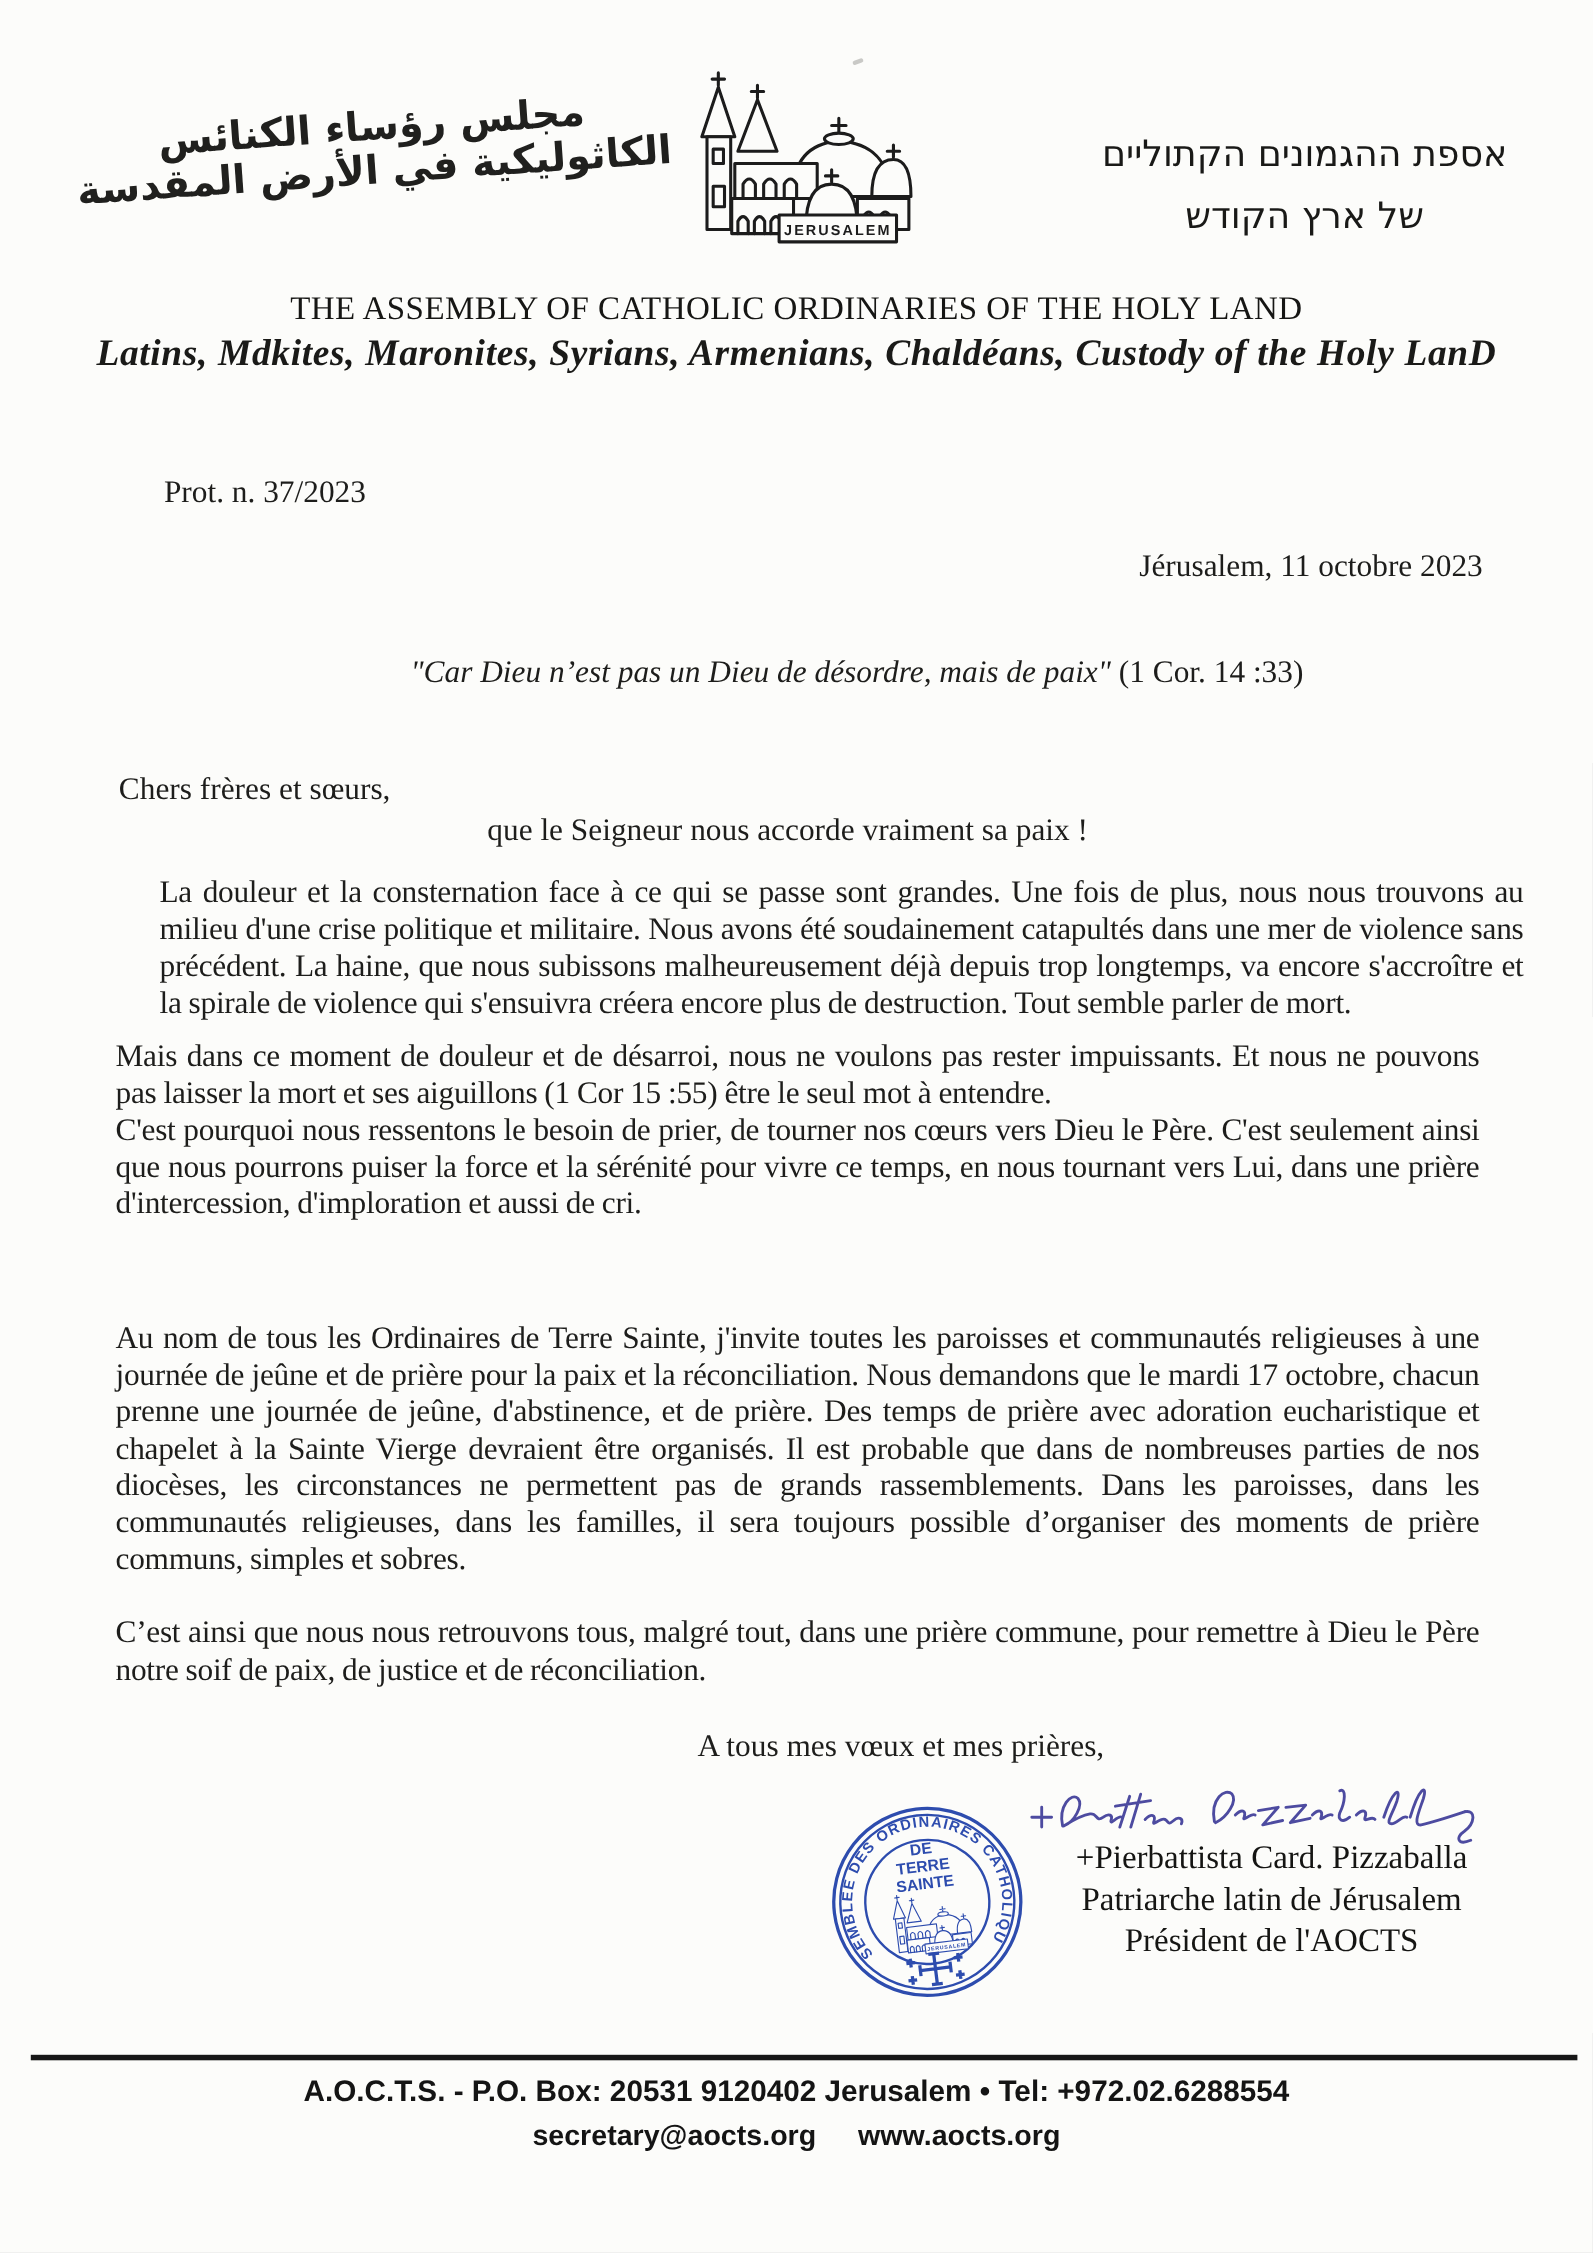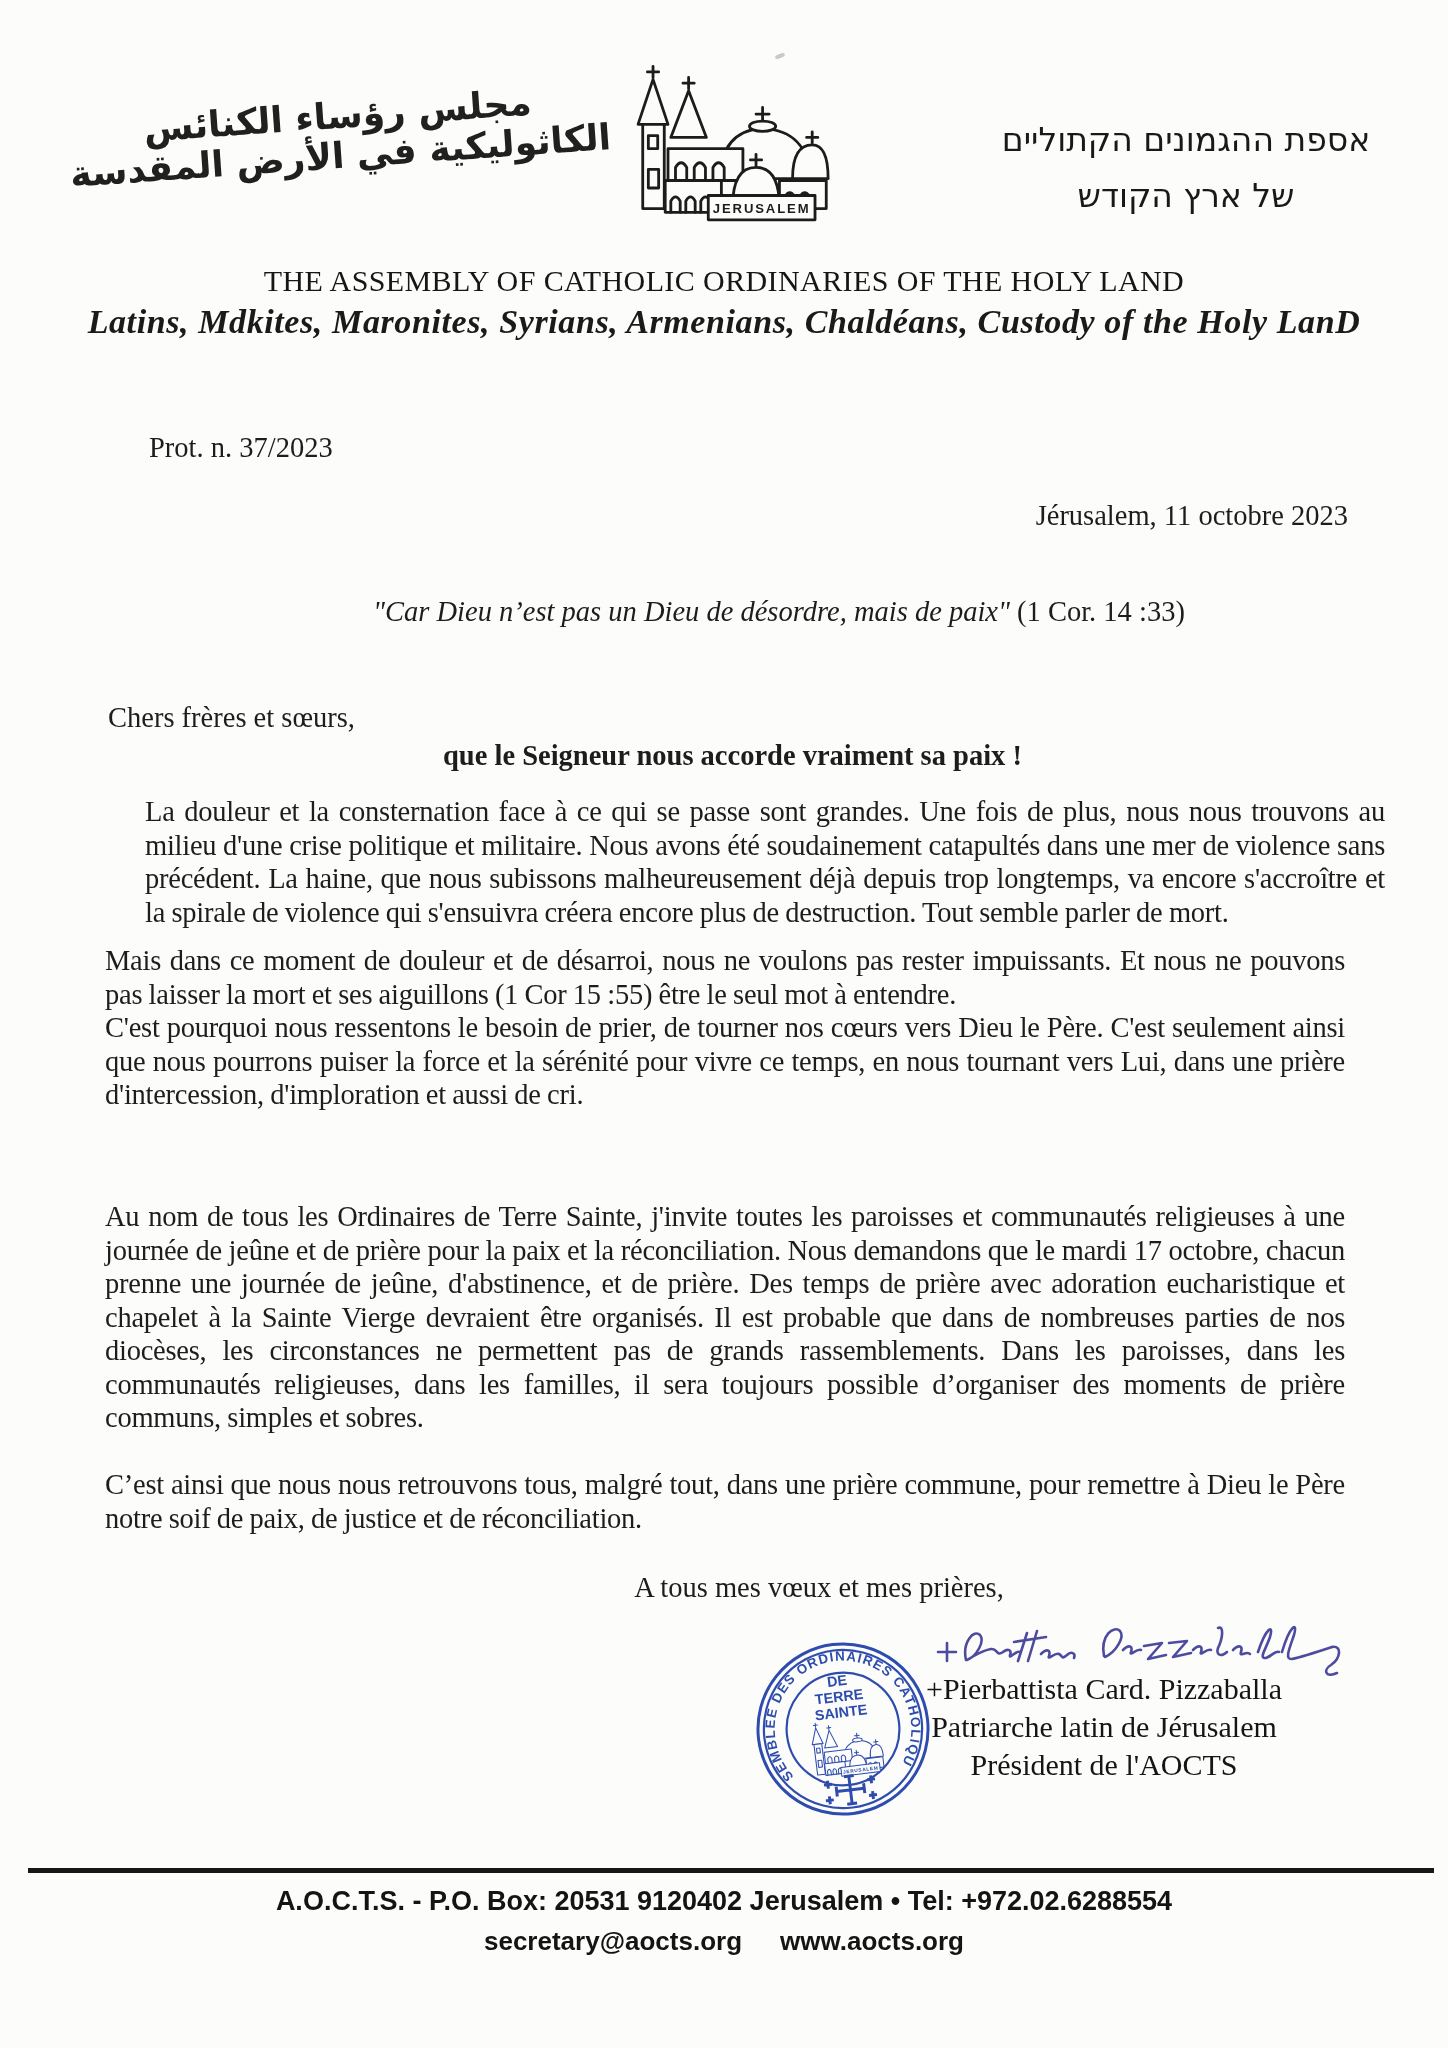--- a/index.html
+++ b/index.html
@@ -15,29 +15,29 @@
   .org-title{left:0;right:0;top:264px;text-align:center;font-size:30px;letter-spacing:.4px;color:#161614;}
   .org-subtitle{left:0;right:0;top:303px;text-align:center;font-style:italic;font-weight:bold;
           font-size:34px;letter-spacing:.6px;color:#1a1a18;}
   .prot{left:108px;top:432px;font-size:28.5px;margin-left:41px;}
   .dateline{right:100px;top:500px;font-size:28.5px;}
   .quote{left:108px;width:1232px;top:596px;text-align:center;padding-left:55px;font-size:28.5px;}
   .quote .qt{font-style:italic;}
   .body-text{left:105px;width:1240px;font-size:28.5px;line-height:33.5px;text-align:justify;
           letter-spacing:-0.25px;word-spacing:-0.5px;}
   .salutation{left:108px;top:702px;font-size:28.5px;}
-  .wish{left:443px;top:740px;font-size:28.5px;font-weight:bold;}
+  .wish{left:443px;top:740px;font-size:28.5px;}
   .p1{top:795px;margin-left:40px;}
   .p2{top:944px;}
   .p3{top:1200px;}
   .p4{top:1468px;}
   .closing{left:108px;width:1232px;top:1572px;text-align:center;padding-left:95px;font-size:28.5px;}
   .sig-script{left:928px;top:1602px;width:420px;height:88px;}
   .seal{left:754px;top:1636px;width:178px;height:186px;}
-  .sig-block{left:884px;top:1670px;width:440px;text-align:center;font-size:30px;line-height:38px;color:#151513;}
+  .sig-block{left:920px;top:1670px;width:440px;text-align:center;font-size:30px;line-height:38px;color:#151513;padding-left:16px;}
   .footer-rule{left:28px;right:14px;top:1868px;height:4.5px;background:#171717;}
   .footer{left:0;right:0;top:1886px;text-align:center;
           font-family:"Liberation Sans",sans-serif;font-weight:bold;font-size:27px;color:#141414;}
   .footer .l2{margin-top:9px;font-size:26px;}
   .footer .gap{display:inline-block;width:38px;}
   .artifact{left:775px;top:54px;width:10px;height:4px;background:#c9c9c6;border-radius:2px;transform:rotate(-20deg);}
 </style>
 </head>
 <body>
 

